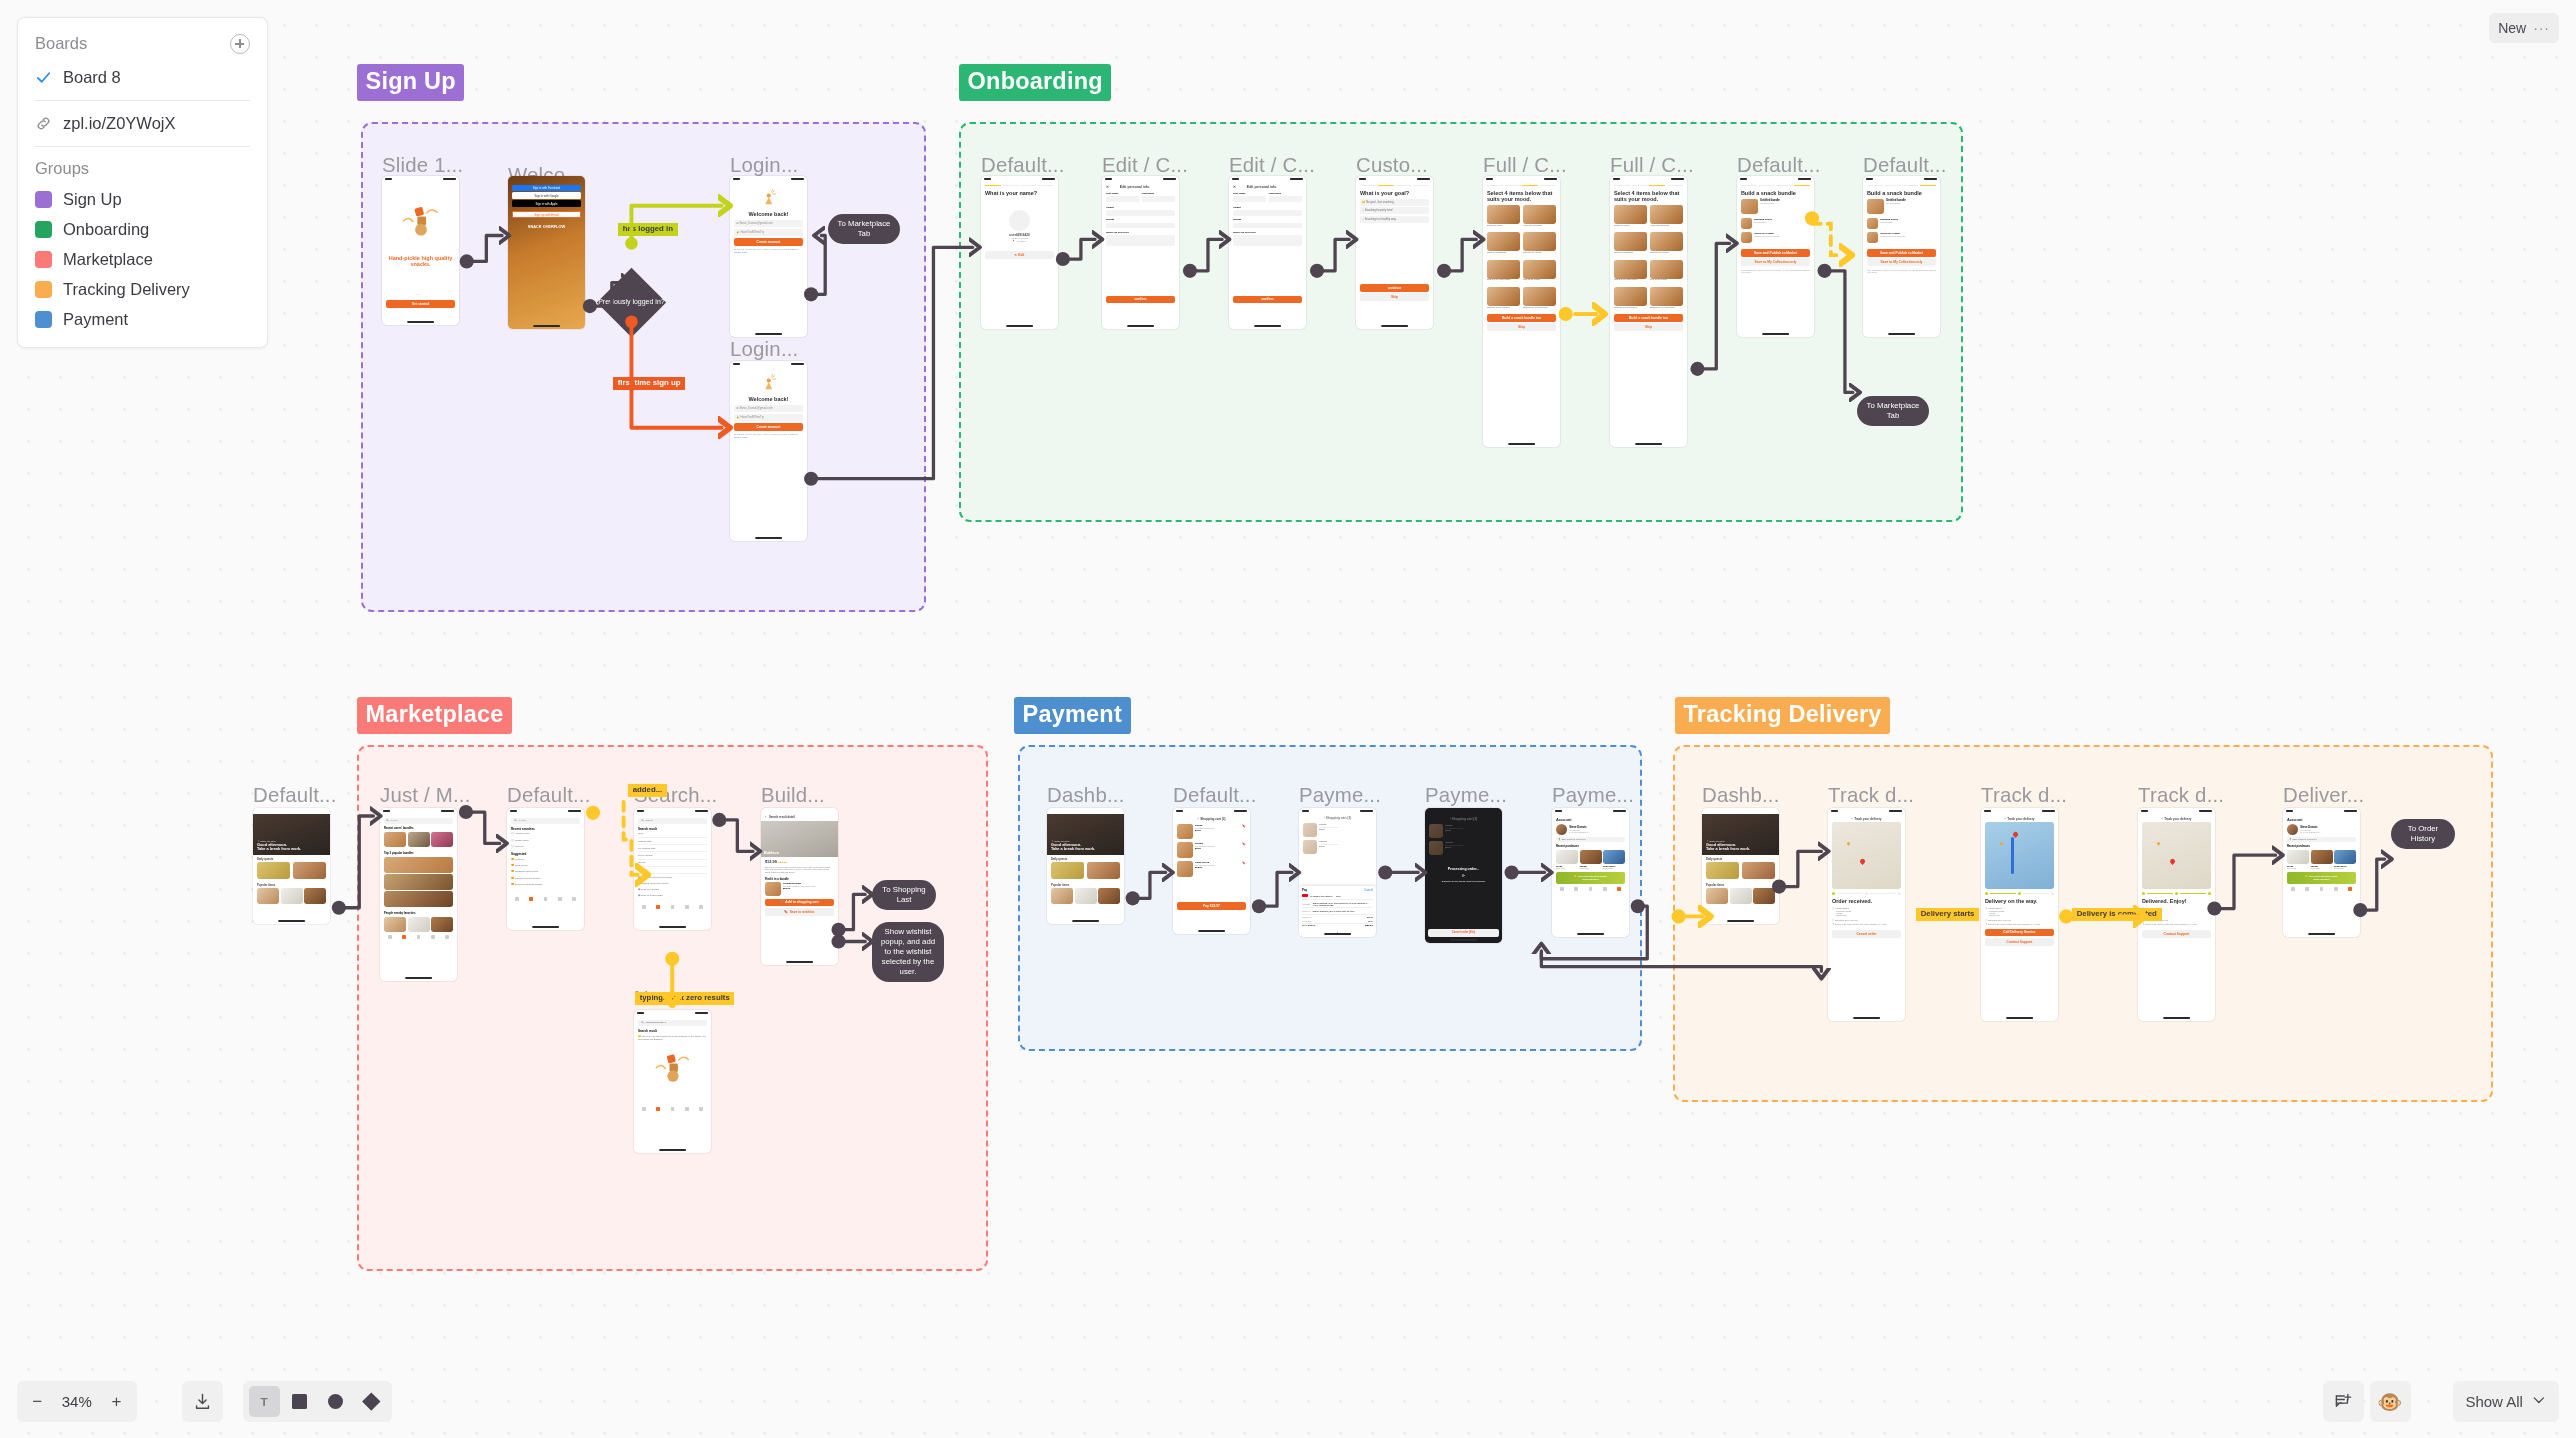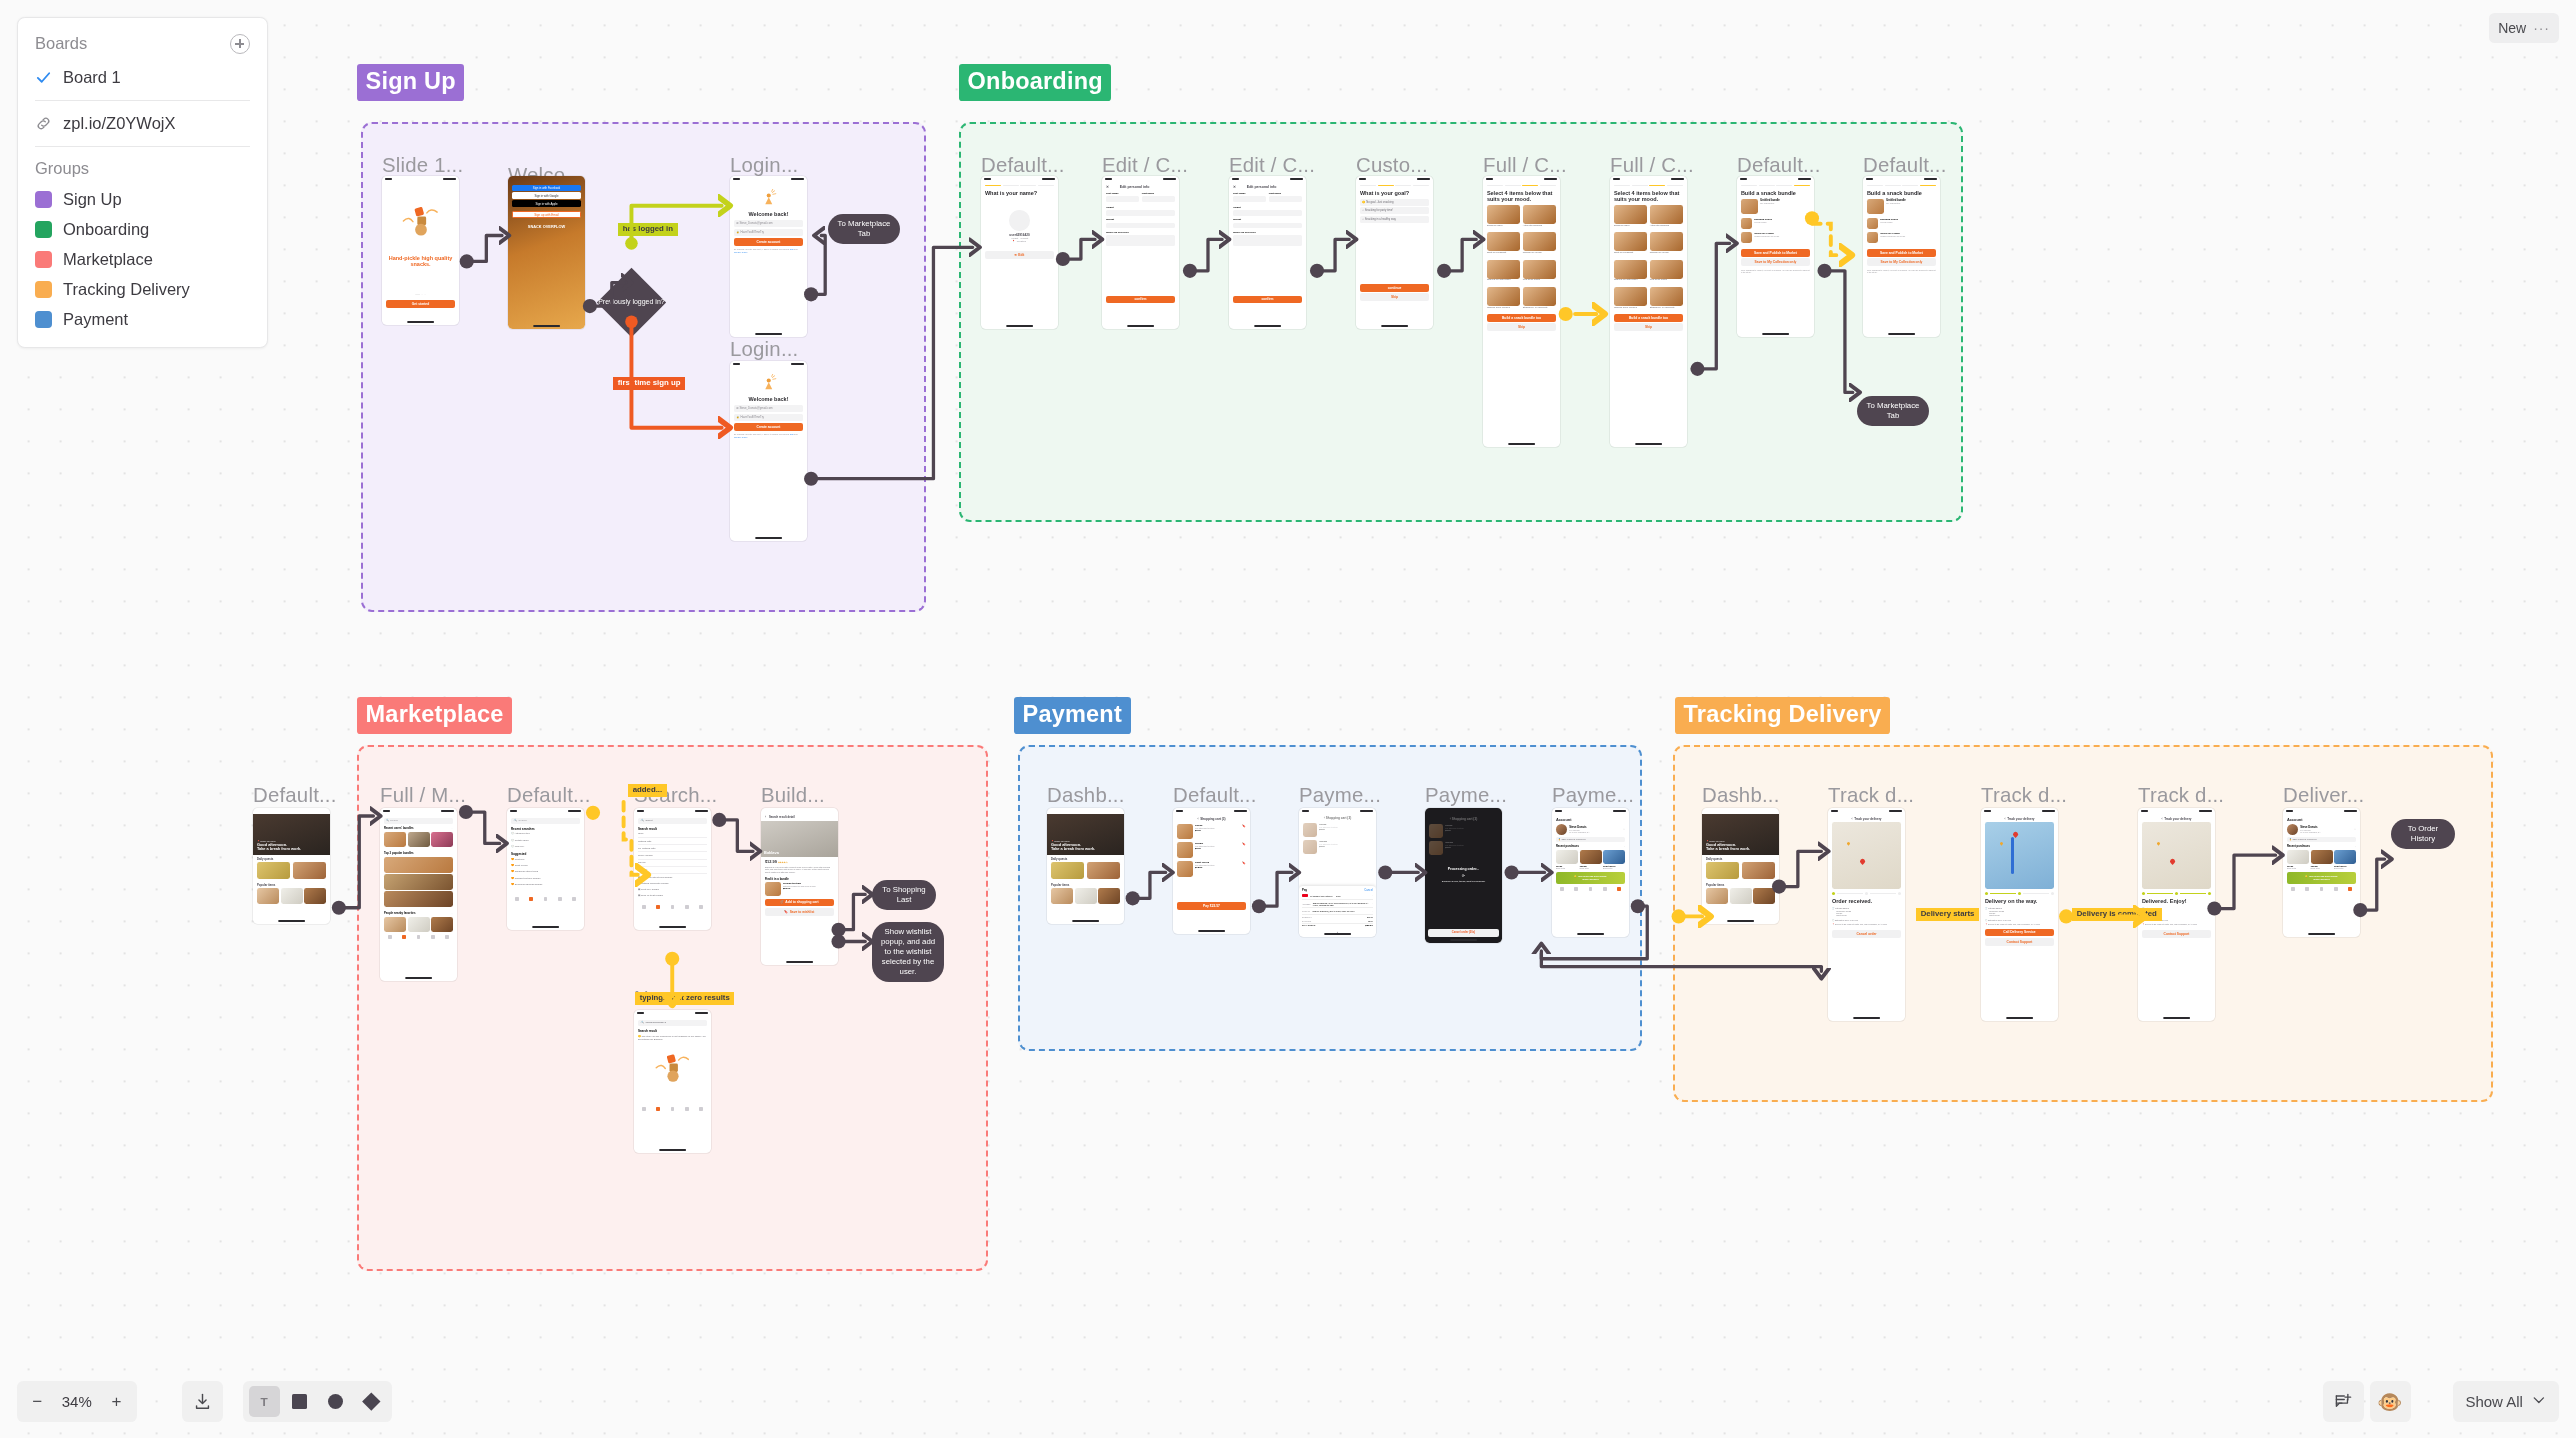--- a/index.html
+++ b/index.html
@@ -578,21 +578,21 @@
         <div style="display:flex;justify-content:space-between;font-size:2.8px;font-weight:700;color:#4a4850;margin-top:3.1px">Popular items<span style="color:#b9b8bc">→</span></div>
         <div style="display:flex;gap:1.6px;margin-top:1.6px">
             <div class="ph-img" style="flex:1;height:15.7px;background:linear-gradient(135deg,#e6c7a4,#b98b5c)"></div>
             <div class="ph-img" style="flex:1;height:15.7px;background:linear-gradient(135deg,#f0efe9,#cfccc2)"></div>
             <div class="ph-img" style="flex:1;height:15.7px;background:linear-gradient(135deg,#b07b4c,#6e4526)"></div>
           </div>
         </div>
       </div>
       <div class="homebar"></div>
     </div>
-    <div class="frame-title" style="left:380px;top:784px">Full / M...</div>
+    <div class="frame-title" style="left:380px;top:784px">Just / M...</div>
     <div class="phone" style="left:380px;top:808px;width:77px;height:173px">
       <div class="statusbar">
         <div class="sb-time"></div>
         <div class="sb-icons"></div>
       </div>
       <div class="phone-body">
         <div class="ph-field" style="height:5.5px;display:flex;align-items:center;padding:0 2.4px;font-size:2.5px;color:#9b999f">🔍 Search</div>
         <div style="display:flex;justify-content:space-between;font-size:2.8px;font-weight:700;margin-top:2.4px">Recent users' bundles<span style="color:#b9b8bc">→</span></div>
         <div style="display:flex;gap:1.6px;margin-top:1.6px">
           <div class="ph-img" style="flex:1;height:15.7px"></div>
@@ -1239,21 +1239,21 @@
     <span class="sb-head-title">Boards</span>
     <span class="plus-btn"></span>
   </div>
 
   <div class="sb-board">
     <span class="check-icon">
       <svg viewBox="0 0 24 24" width="17" height="17" fill="none" stroke="#2f8bf0" stroke-width="2.6" stroke-linecap="round" stroke-linejoin="round">
           <path d="M4 12.5 L9.5 18 L20 6"></path>
         </svg>
     </span>
-    <span class="sb-board-label">Board 1</span>
+    <span class="sb-board-label">Board 8</span>
   </div>
 
   <div class="sb-divider"></div>
 
   <div class="sb-link">
     <span class="link-icon">
       <svg viewBox="0 0 24 24" width="17" height="17" fill="none" stroke="#8d8c91" stroke-width="1.9" stroke-linecap="round">
           <path d="M9.5 14.5a4 4 0 0 0 5.7 0l3-3a4 4 0 1 0-5.7-5.7l-1 1"></path>
           <path d="M14.5 9.5a4 4 0 0 0-5.7 0l-3 3a4 4 0 1 0 5.7 5.7l1-1"></path>
         </svg>

